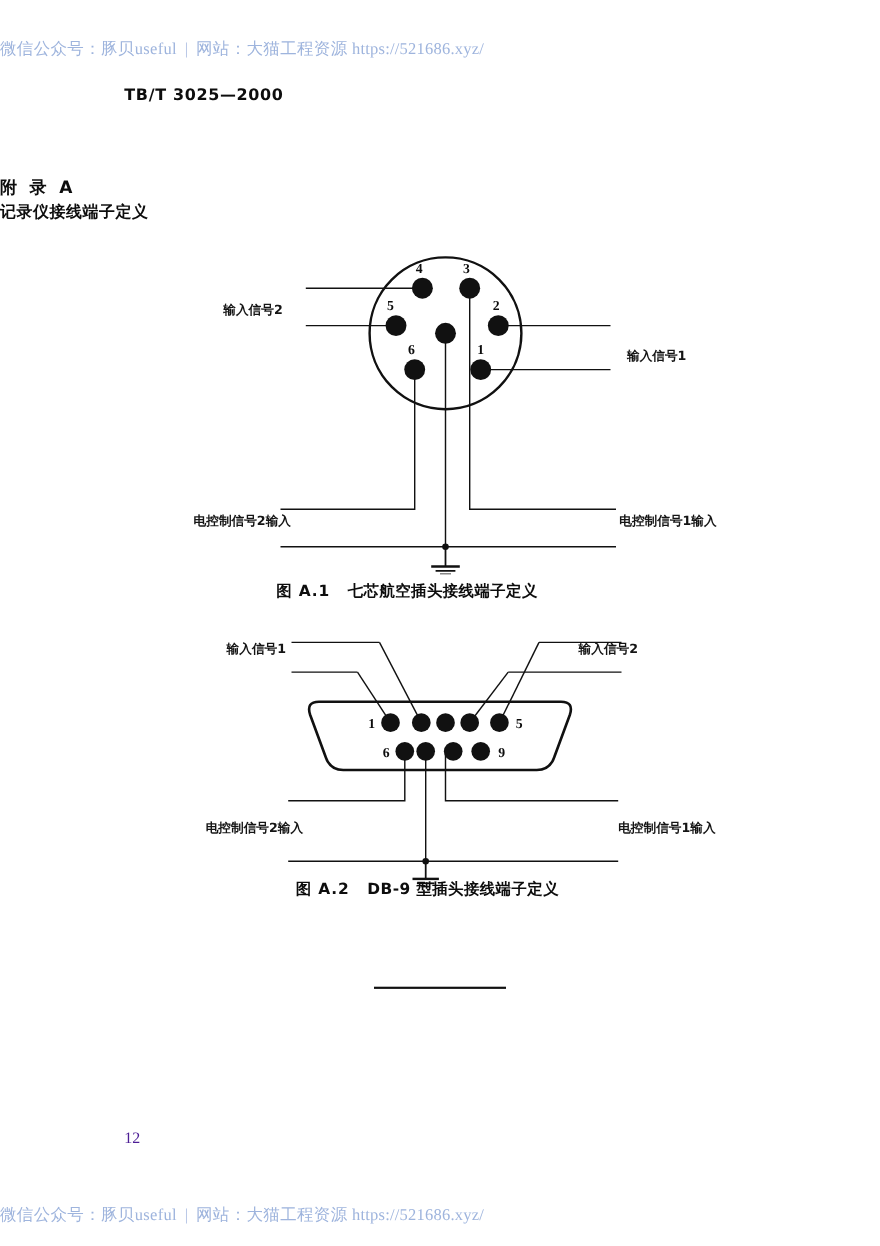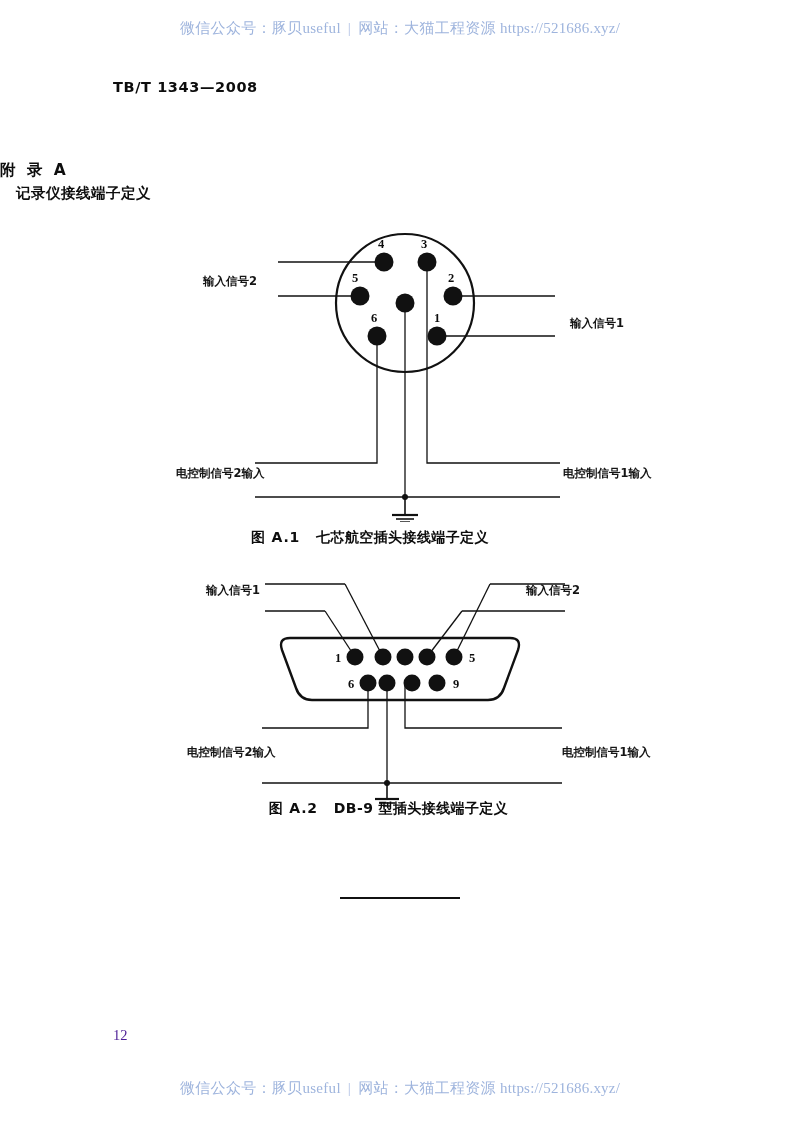--- a/index.html
+++ b/index.html
@@ -15,26 +15,26 @@
     font-family: "Liberation Serif", "DejaVu Serif", serif;
     color: #111;
     overflow: hidden;
   }
 
   
   .watermark {
     position: absolute;
     left: 0;
     width: 800px;
-    text-align: center;
     color: #9eb4dd;
     font-size: 15px;
     letter-spacing: 0.3px;
     white-space: nowrap;
     font-family: "Liberation Serif", "DejaVu Serif", serif;
+    margin-top: 16px;
   }
   .watermark .sep { padding: 0 7px; color: #aebfe3; }
   .watermark .url {
     font-family: "Liberation Serif", "DejaVu Serif", serif;
     letter-spacing: 0.2px;
   }
   #wm-top { top: 19px; }
   #wm-bottom { top: 1079px; }
 
   
@@ -58,21 +58,21 @@
     text-align: left;
   }
   #appendix-title .line {
     font-family: "DejaVu Sans", "Liberation Sans", sans-serif;
     font-weight: bold;
     color: #0d0d0d;
     line-height: 1.55;
   }
   #appendix-title .l1 { font-size: 15.5px; letter-spacing: 3px; }
   #appendix-title .l2 { font-size: 14.5px; letter-spacing: 0.5px; }
-  #appendix-title .l3 { font-size: 14.5px; letter-spacing: 0.5px; padding-left: 16px; }
+  #appendix-title .l3 { font-size: 14.5px; letter-spacing: 0.5px; }
 
   
   .figure-svg { position: absolute; left: 0; }
   #figure-a1-svg { top: 232px; }
   #figure-a2-svg { top: 556px; }
 
   svg text.cn-label {
     font-family: "DejaVu Sans", "Liberation Sans", sans-serif;
     font-size: 11.5px;
     font-weight: bold;
@@ -122,21 +122,21 @@
     color: #4c1d95;
   }
 </style>
 </head>
 <body>
 
 <div class="watermark" id="wm-top">
   <span>微信公众号：</span><span>豚贝useful</span><span class="sep">|</span><span>网站：</span><span>大猫工程资源</span>&nbsp;<span class="url">https://521686.xyz/</span>
 </div>
 
-<div id="doc-header">TB/T 1343—2008</div>
+<div id="doc-header">TB/T 3025—2000</div>
 
 <div id="appendix-title">
   <div class="line l1">附 录 A</div>
   <div class="line l3">记录仪接线端子定义</div>
 </div>
 
 <svg class="figure-svg" id="figure-a1-svg" width="800" height="290" viewBox="0 0 800 290">
 
   <circle cx="405" cy="71" r="69" fill="#ffffff" stroke="#111" stroke-width="2.2"></circle>
 

